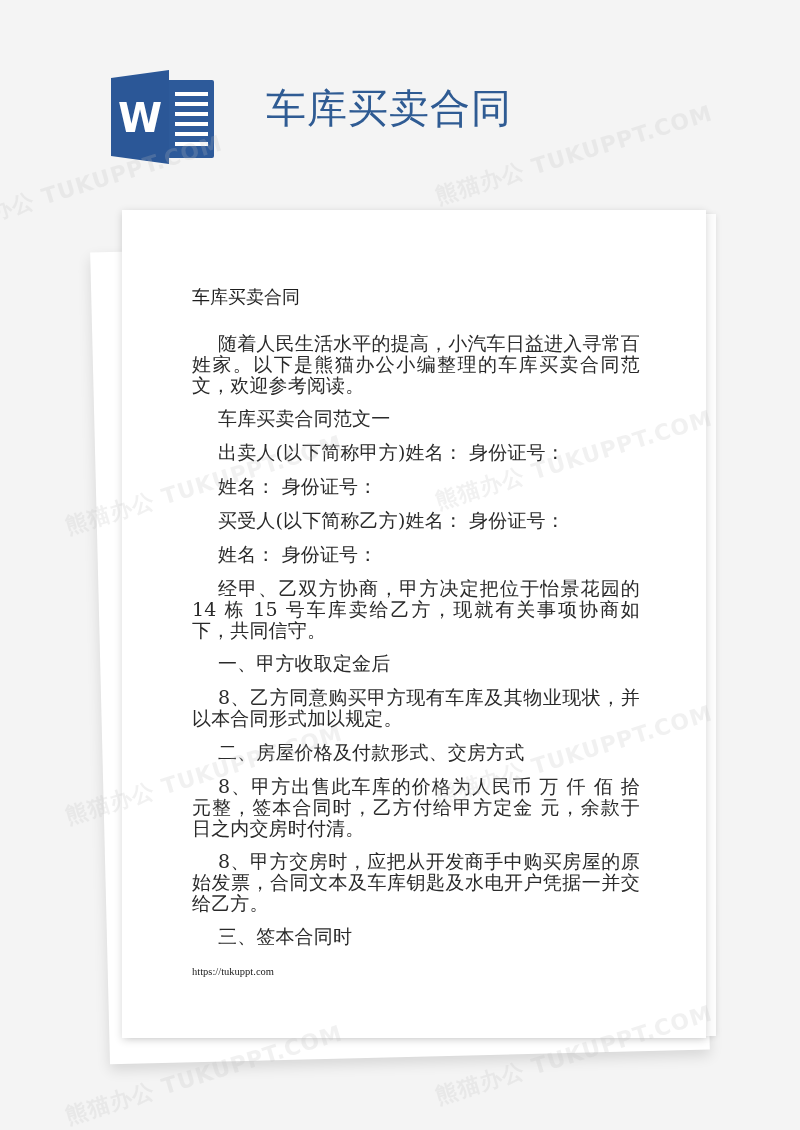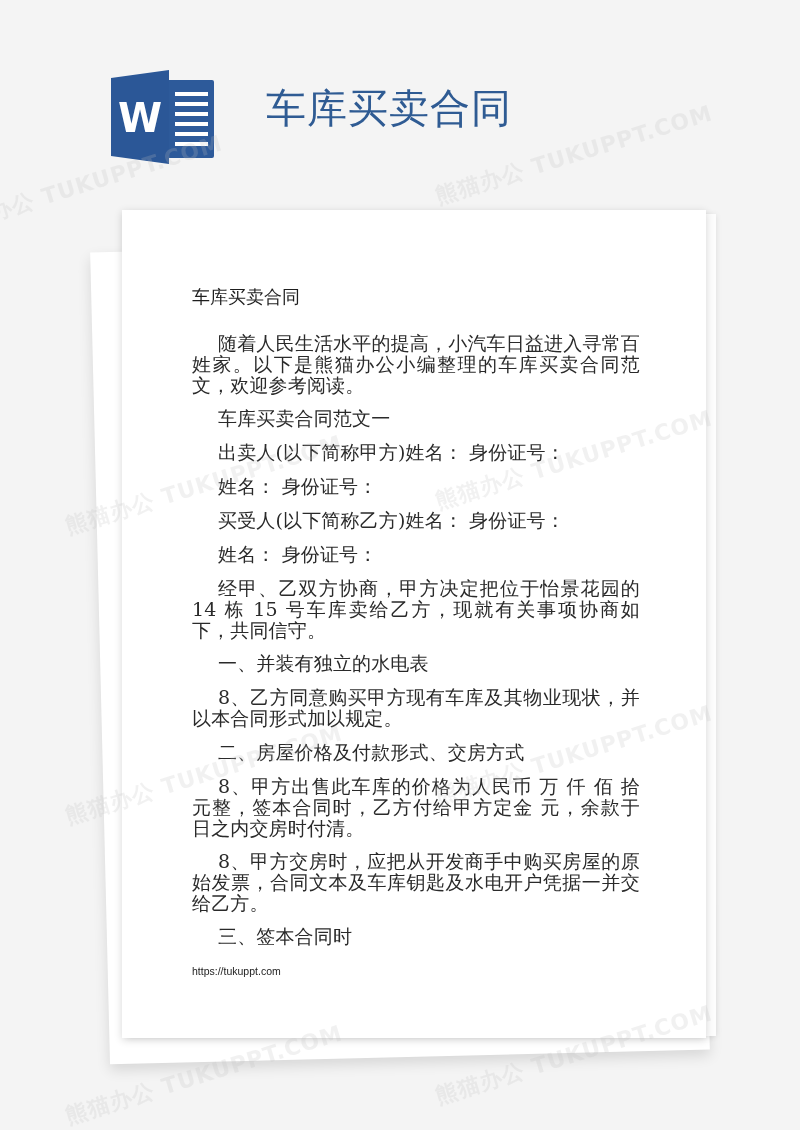--- a/index.html
+++ b/index.html
@@ -93,21 +93,21 @@
     .para {
       font-size: 19px;
       line-height: 21px;
       margin: 0 0 12px 0;
       text-indent: 26px;
       text-align: justify;
       letter-spacing: 0.15px;
     }
     .para.single { margin-bottom: 13px; }
     .source-link {
-      font-family: Liberation Sans, sans-serif;
+      font-family: Liberation Serif, serif;
       font-size: 10.5px;
       color: #222;
       margin-top: 2px;
       display: inline-block;
     }
   </style>
 </head>
 <body>
 
 <div class="word-icon">
@@ -134,21 +134,21 @@
   <div class="page-content">
     <h1 class="doc-heading">车库买卖合同</h1>
 
     <p class="para">随着人民生活水平的提高，小汽车日益进入寻常百姓家。以下是熊猫办公小编整理的车库买卖合同范文，欢迎参考阅读。</p>
     <p class="para single">车库买卖合同范文一</p>
     <p class="para single">出卖人(以下简称甲方)姓名： 身份证号：</p>
     <p class="para single">姓名： 身份证号：</p>
     <p class="para single">买受人(以下简称乙方)姓名： 身份证号：</p>
     <p class="para single">姓名： 身份证号：</p>
     <p class="para">经甲、乙双方协商，甲方决定把位于怡景花园的 14 栋 15 号车库卖给乙方，现就有关事项协商如下，共同信守。</p>
-    <p class="para single">一、并装有独立的水电表</p>
+    <p class="para single">一、甲方收取定金后</p>
     <p class="para single">8、乙方同意购买甲方现有车库及其物业现状，并以本合同形式加以规定。</p>
     <p class="para single">二、房屋价格及付款形式、交房方式</p>
     <p class="para">8、甲方出售此车库的价格为人民币 万 仟 佰 拾 元整，签本合同时，乙方付给甲方定金 元，余款于 日之内交房时付清。</p>
     <p class="para">8、甲方交房时，应把从开发商手中购买房屋的原始发票，合同文本及车库钥匙及水电开户凭据一并交给乙方。</p>
     <p class="para single">三、签本合同时</p>
 
     <a class="source-link">https://tukuppt.com</a>
   </div>
 </div>
 

